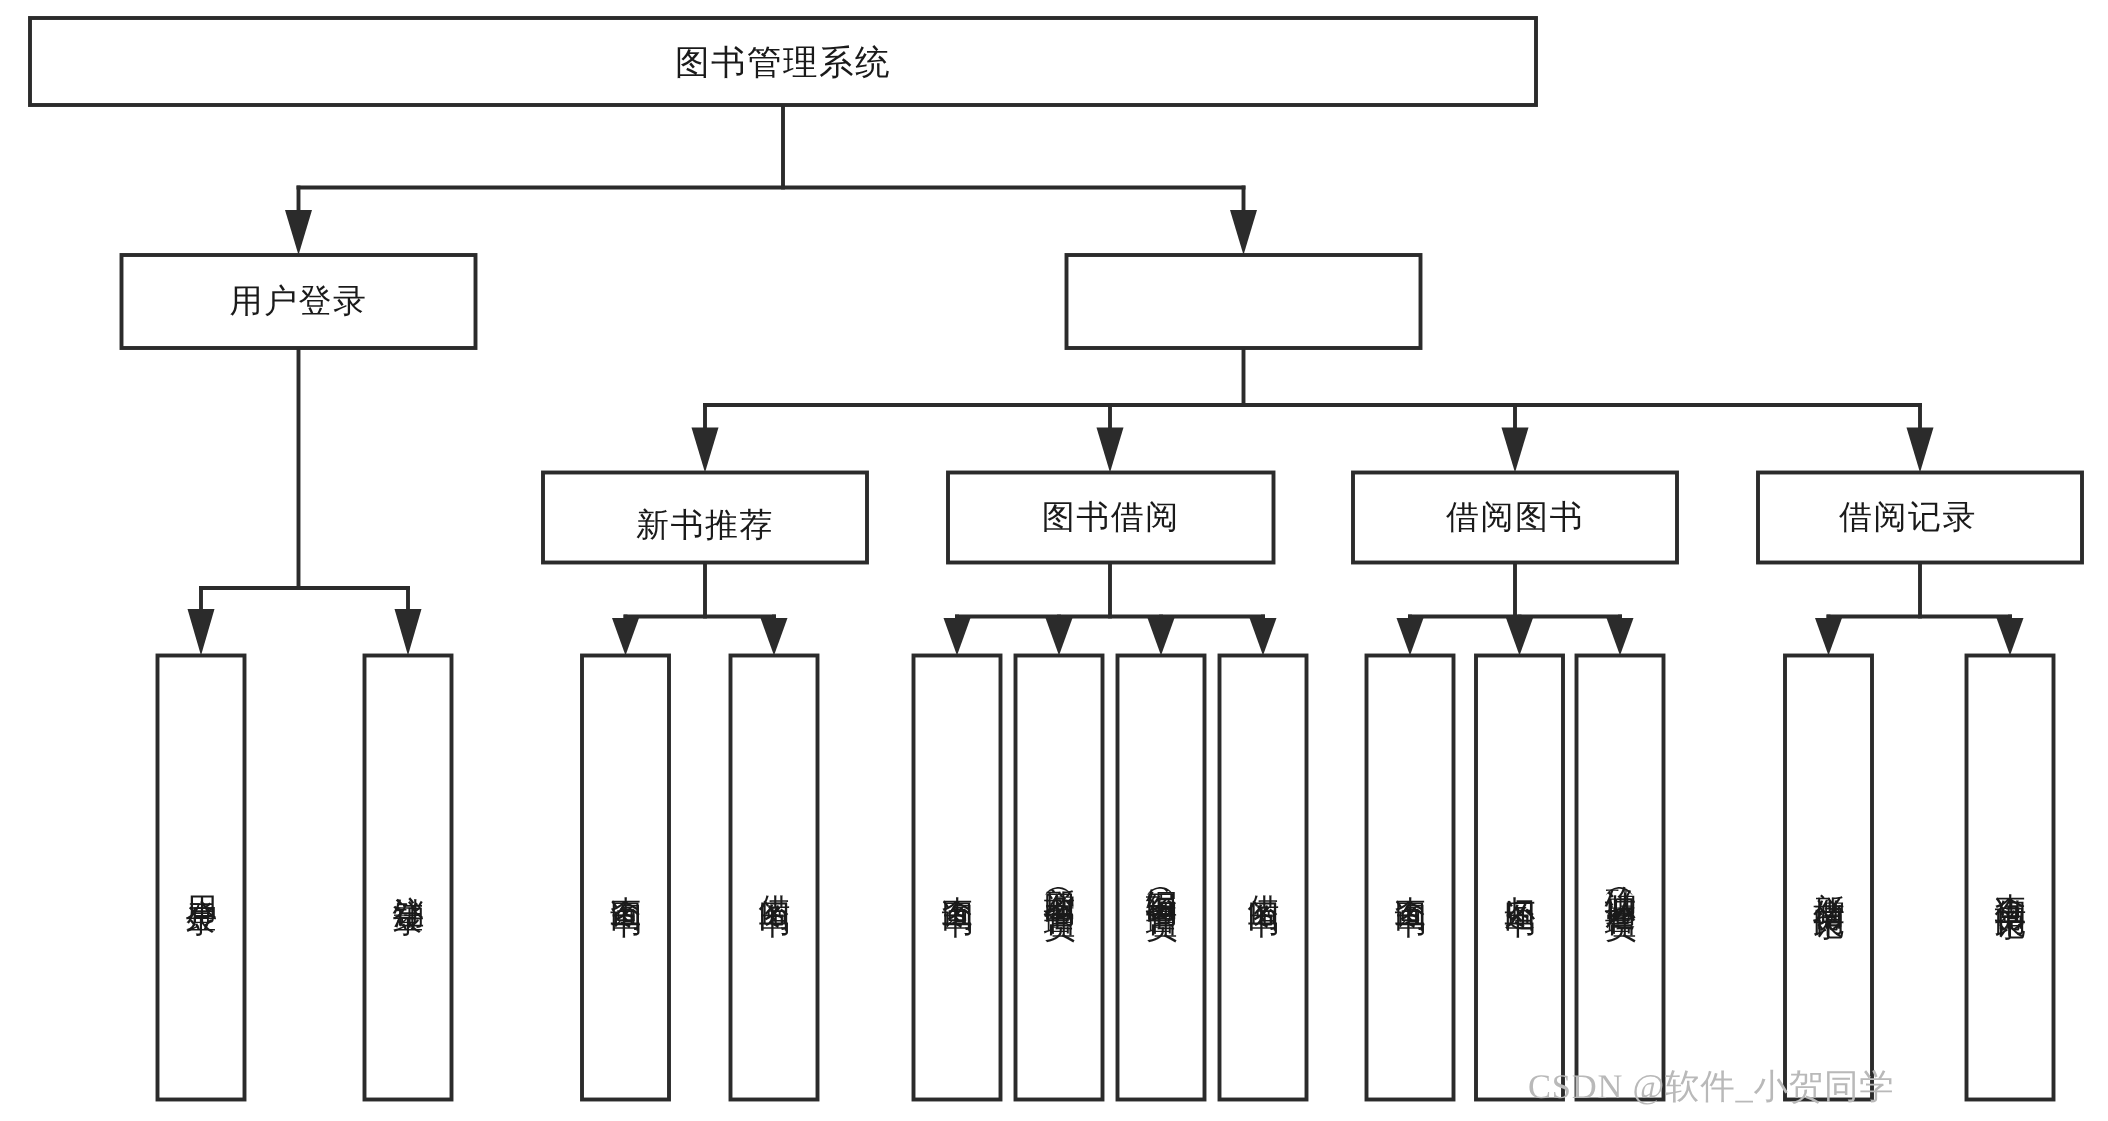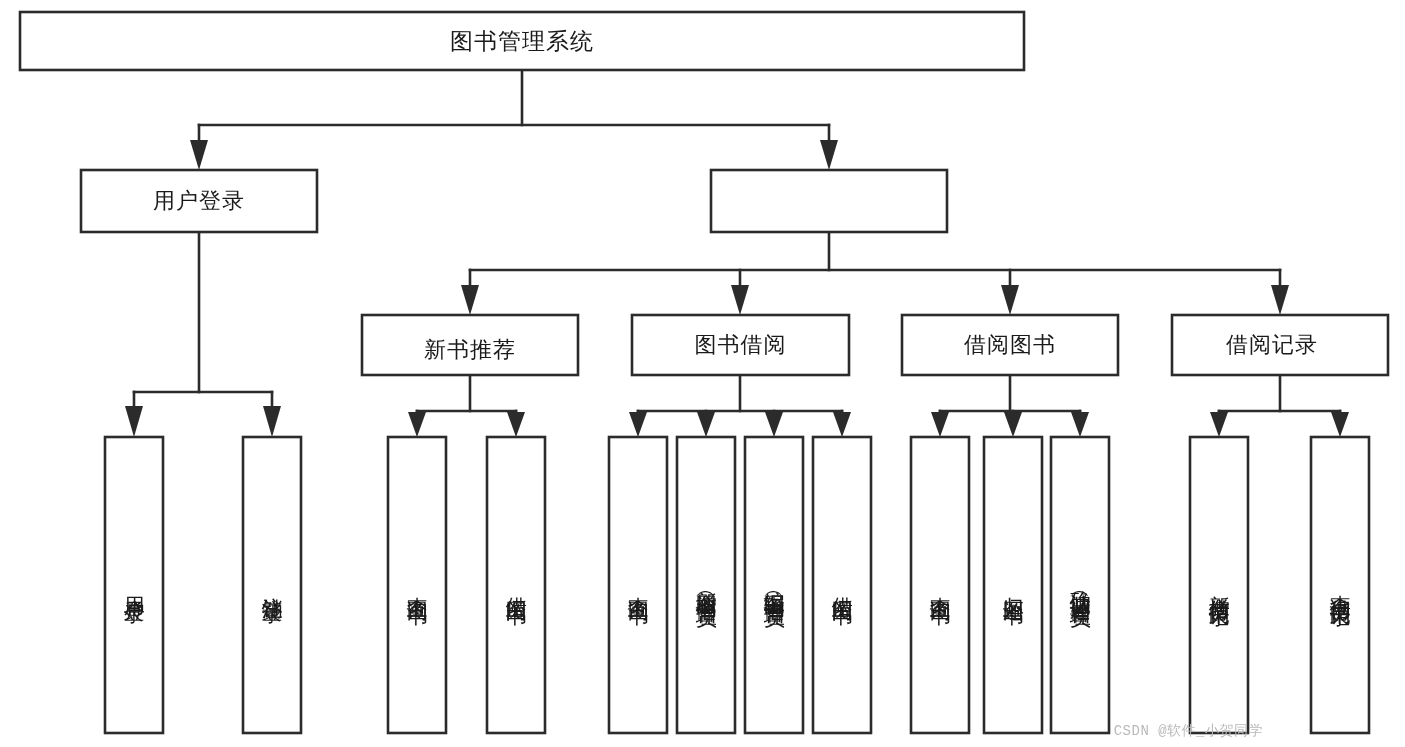--- a/index.html
+++ b/index.html
@@ -68,22 +68,22 @@
     white-space: nowrap;
     pointer-events: none;
   }
   .root-text {
     font-size: 23px;
   }
   #watermark {
     position: absolute;
     right: 10px;
     bottom: 7px;
-    font-family: Liberation Mono, monospace;
-    font-size: 14px;
+    font-family: Liberation Serif, serif;
+    font-size: 23px;
     color: #b9b9b9;
     letter-spacing: 0.5px;
     white-space: nowrap;
   }
 </style>
 </head>
 <body>
 
 <div id="diagram-root">
 

